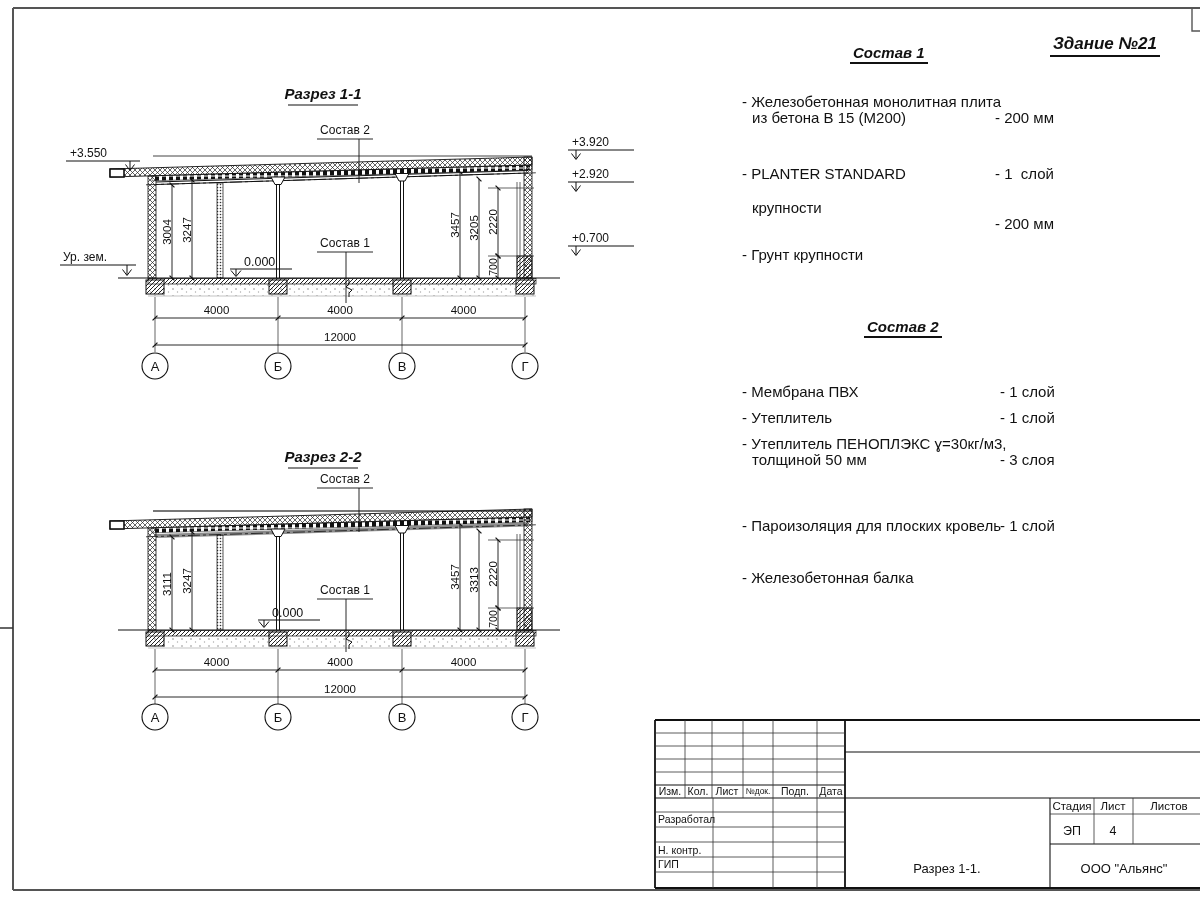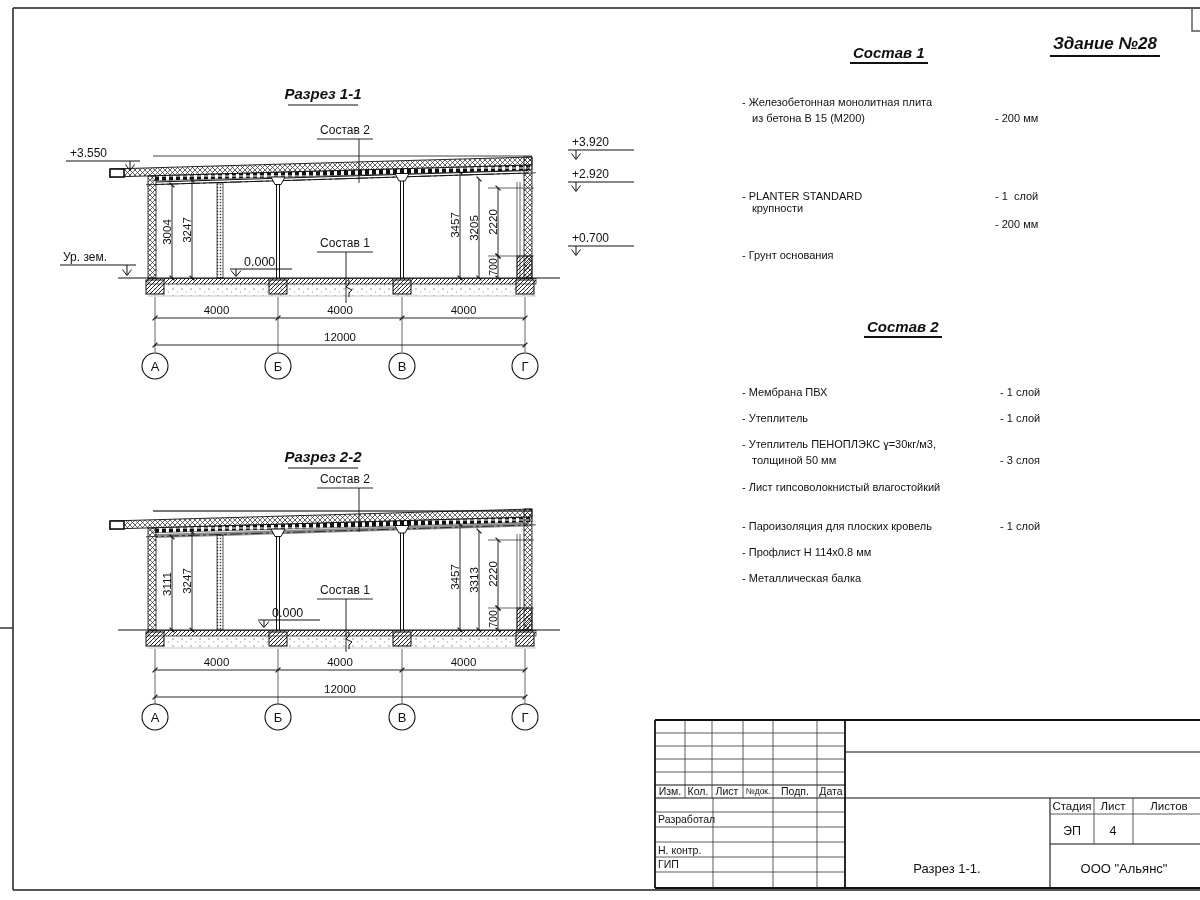--- a/index.html
+++ b/index.html
@@ -13,21 +13,21 @@
   .mid{text-anchor:middle}
   .ln{stroke:#111;stroke-width:1;fill:none}
   .ln12{stroke:#111;stroke-width:1.2;fill:none}
   .thin{stroke:#222;stroke-width:0.7;fill:none}
   .dim{stroke:#111;stroke-width:0.9;fill:none}
   .lead{stroke:#111;stroke-width:0.9;fill:none}
   .gray{stroke:#555;stroke-width:2;fill:none}
   .tb1{stroke:#111;stroke-width:1.8;fill:none}
   .tb2{stroke:#111;stroke-width:1.1;fill:none}
   .tb3{stroke:#333;stroke-width:0.8;fill:none}
-  .list{position:absolute;font-size:11px;line-height:16px;width:330px}
+  .list{position:absolute;font-size:15px;line-height:16px;width:330px}
   .item{position:absolute;left:0;right:0}
   .item .l2{padding-left:10px}
   .item div:empty{display:none}
   .val{position:absolute;bottom:0;white-space:pre}
   .list1 .val{left:253px}
   .list2 .val{left:258px}
   .utitle{position:absolute;font-weight:bold;font-style:italic;
           border-bottom:2px solid #111;padding:0 3px 1px 3px;white-space:nowrap}
   .bigtitle{font-size:17px}
   .smtitle{font-size:15px}
@@ -323,40 +323,40 @@
     <text class="t11 mid" x="1072" y="810">Стадия</text>
     <text class="t11 mid" x="1113" y="810">Лист</text>
     <text class="t11 mid" x="1169" y="810">Листов</text>
     <text class="t125 mid" x="1072" y="835">ЭП</text>
     <text class="t125 mid" x="1113" y="835">4</text>
     <text class="t13 mid" x="947" y="873">Разрез 1-1.</text>
     <text class="t13 mid" x="1124" y="873">ООО "Альянс"</text>
   </g>
 </svg>
 
-<div class="utitle bigtitle" style="left:1050px;top:34px">Здание №28</div>
+<div class="utitle bigtitle" style="left:1050px;top:34px">Здание №21</div>
 
 <div class="utitle smtitle" style="left:850px;top:44px">Состав 1</div>
 <div class="list list1" style="left:742px;top:94px;height:170px">
   <div class="item" style="top:0;height:32px">
     <div>- Железобетонная  монолитная плита</div>
     <div class="l2">из бетона В 15 (М200)</div>
     <span class="val">- 200 мм</span>
   </div>
-  <div class="item" style="top:94px;height:16px">
+  <div class="item" style="top:72px;height:16px">
     <div>- PLANTER STANDARD</div>
 
     <span class="val">- 1  слой</span>
   </div>
   <div class="item" style="top:106px;height:32px">
     <div class="l2">крупности</div>
     <span class="val">- 200 мм</span>
   </div>
   <div class="item" style="top:153px;height:16px">
-    <div>- Грунт основания</div>
+    <div>- Грунт крупности</div>
 
     <span class="val"></span>
   </div>
 </div>
 
 <div class="utitle smtitle" style="left:864px;top:318px">Состав 2</div>
 <div class="list list2" style="left:742px;top:384px;height:205px">
   <div class="item" style="top:0;height:16px">
     <div>- Мембрана ПВХ</div>
 
@@ -366,31 +366,25 @@
     <div>- Утеплитель</div>
 
     <span class="val">- 1 слой</span>
   </div>
   <div class="item" style="top:52px;height:32px">
     <div>- Утеплитель ПЕНОПЛЭКС ɣ=30кг/м3,</div>
     <div class="l2">толщиной 50 мм</div>
     <span class="val">- 3 слоя</span>
   </div>
   <div class="item" style="top:95px;height:32px">
-    <div>- Лист гипсоволокнистый влагостойкий</div>
     <span class="val"></span>
   </div>
   <div class="item" style="top:134px;height:16px">
     <div>- Пароизоляция для плоских кровель</div>
 
     <span class="val">- 1 слой</span>
   </div>
-  <div class="item" style="top:160px;height:16px">
-    <div>- Профлист Н 114х0.8 мм</div>
+  <div class="item" style="top:186px;height:16px">
+    <div>- Железобетонная балка</div>
 
     <span class="val"></span>
   </div>
-  <div class="item" style="top:186px;height:16px">
-    <div>- Металлическая балка</div>
-
-    <span class="val"></span>
-  </div>
 </div>
 
 </body></html>

